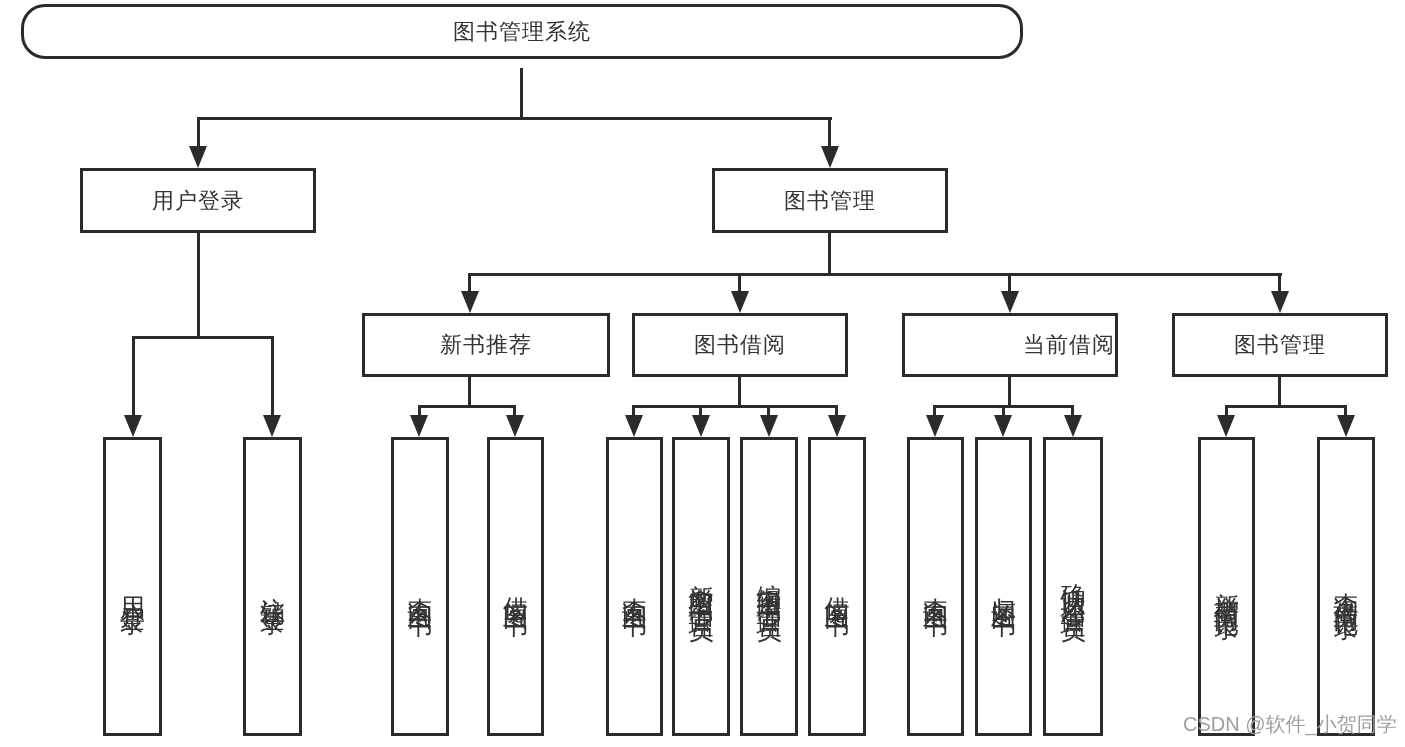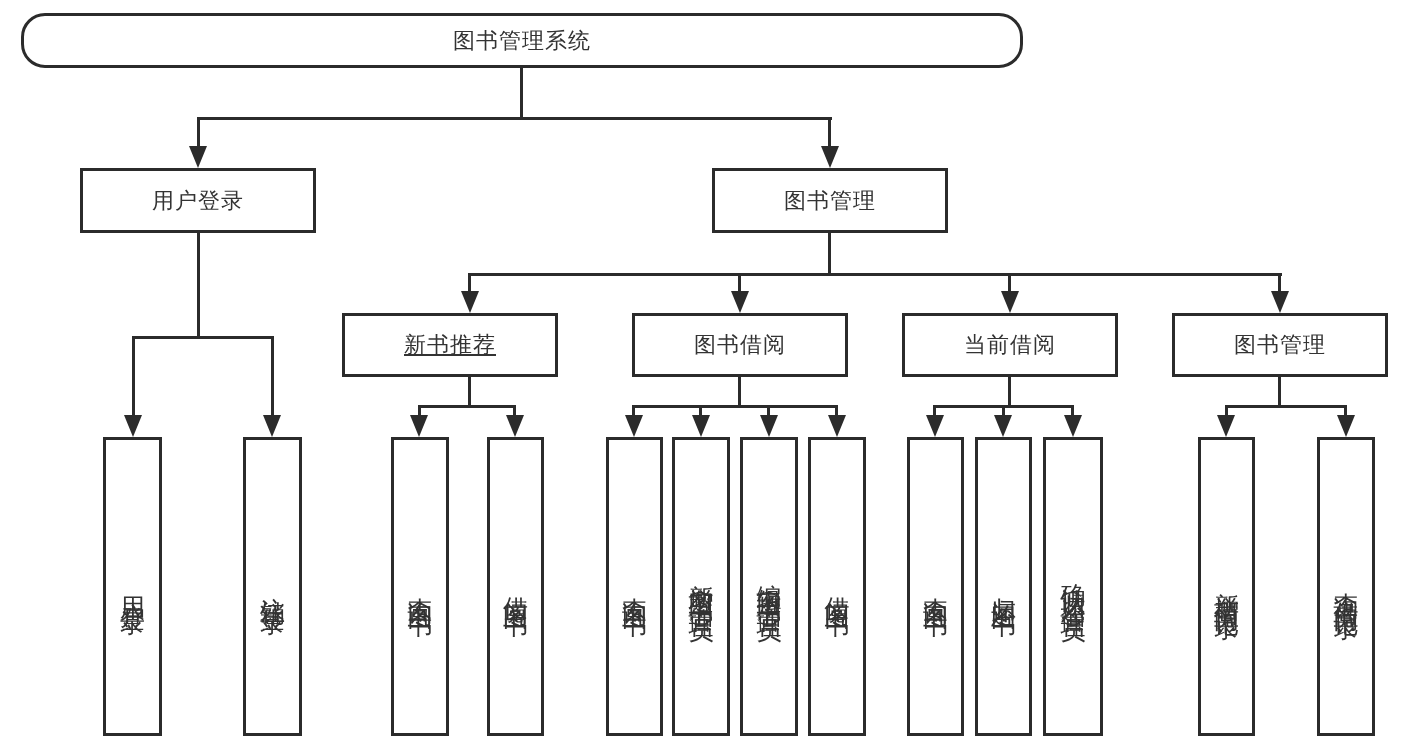--- a/index.html
+++ b/index.html
@@ -42,21 +42,21 @@
     color:#9e9e9e;
     white-space:nowrap;
     z-index:5;
   }
 </style>
 </head>
 <body>
 
 <div class="canvas">
 
-  <div class="box hbox" style="left:21px;top:13px;width:1002px;height:55px;border-radius:24px;">
+  <div class="box hbox" style="left:21px;top:4px;width:1002px;height:55px;border-radius:24px;">
     <span>图书管理系统</span>
   </div>
 
   <div class="line" style="left:520px;top:68px;width:3px;height:50px;"></div>
   <div class="line" style="left:197px;top:117px;width:635px;height:3px;"></div>
   <div class="line" style="left:197px;top:117px;width:3px;height:30px;"></div>
   <div class="arrow" style="left:189px;top:146px;"></div>
   <div class="line" style="left:828px;top:117px;width:3px;height:30px;"></div>
   <div class="arrow" style="left:821px;top:146px;"></div>
 
@@ -78,27 +78,27 @@
   <div class="line" style="left:468px;top:273px;width:814px;height:3px;"></div>
   <div class="line" style="left:468px;top:273px;width:3px;height:18px;"></div>
   <div class="arrow" style="left:461px;top:291px;"></div>
   <div class="line" style="left:738px;top:273px;width:3px;height:18px;"></div>
   <div class="arrow" style="left:731px;top:291px;"></div>
   <div class="line" style="left:1008px;top:273px;width:3px;height:18px;"></div>
   <div class="arrow" style="left:1001px;top:291px;"></div>
   <div class="line" style="left:1278px;top:273px;width:3px;height:18px;"></div>
   <div class="arrow" style="left:1271px;top:291px;"></div>
 
-  <div class="box hbox" style="left:342px;top:313px;width:216px;height:64px;text-decoration:underline;">
+  <div class="box hbox" style="left:362px;top:313px;width:248px;height:64px;">
     <span>新书推荐</span>
   </div>
   <div class="box hbox" style="left:632px;top:313px;width:216px;height:64px;">
     <span>图书借阅</span>
   </div>
-  <div class="box hbox" style="left:902px;top:313px;width:216px;height:64px;">
+  <div class="box hbox" style="left:902px;top:313px;width:216px;height:64px;justify-content:flex-end;">
     <span>当前借阅</span>
   </div>
   <div class="box hbox" style="left:1172px;top:313px;width:216px;height:64px;">
     <span>图书管理</span>
   </div>
 
   <div class="line" style="left:468px;top:377px;width:3px;height:28px;"></div>
   <div class="line" style="left:418px;top:405px;width:98px;height:3px;"></div>
   <div class="line" style="left:418px;top:405px;width:3px;height:10px;"></div>
   <div class="arrow" style="left:410px;top:415px;"></div>
@@ -169,14 +169,15 @@
     <span class="vtext">确认归还（管理员）</span>
   </div>
 
   <div class="box vbox" style="left:1198px;top:437px;width:57px;height:299px;">
     <span class="vtext">新增借阅记录</span>
   </div>
   <div class="box vbox" style="left:1317px;top:437px;width:58px;height:299px;">
     <span class="vtext">查询借阅记录</span>
   </div>
 
+  <div class="watermark">CSDN @软件_小贺同学</div>
 
 </div>
 
 </body></html>

